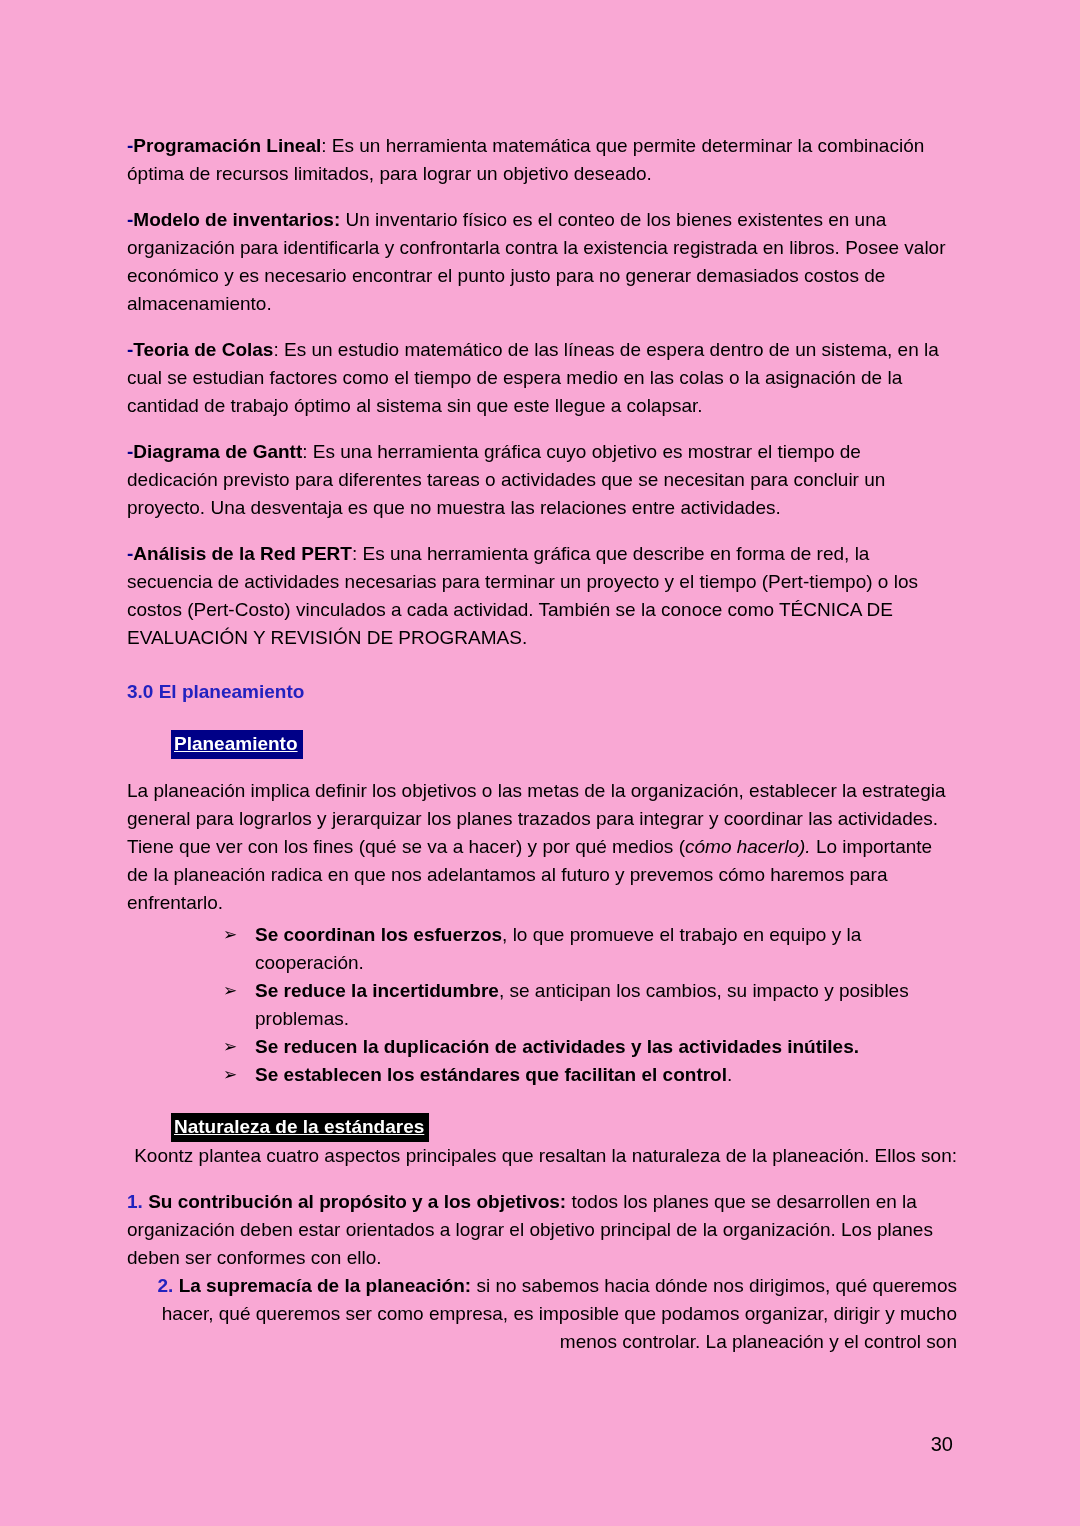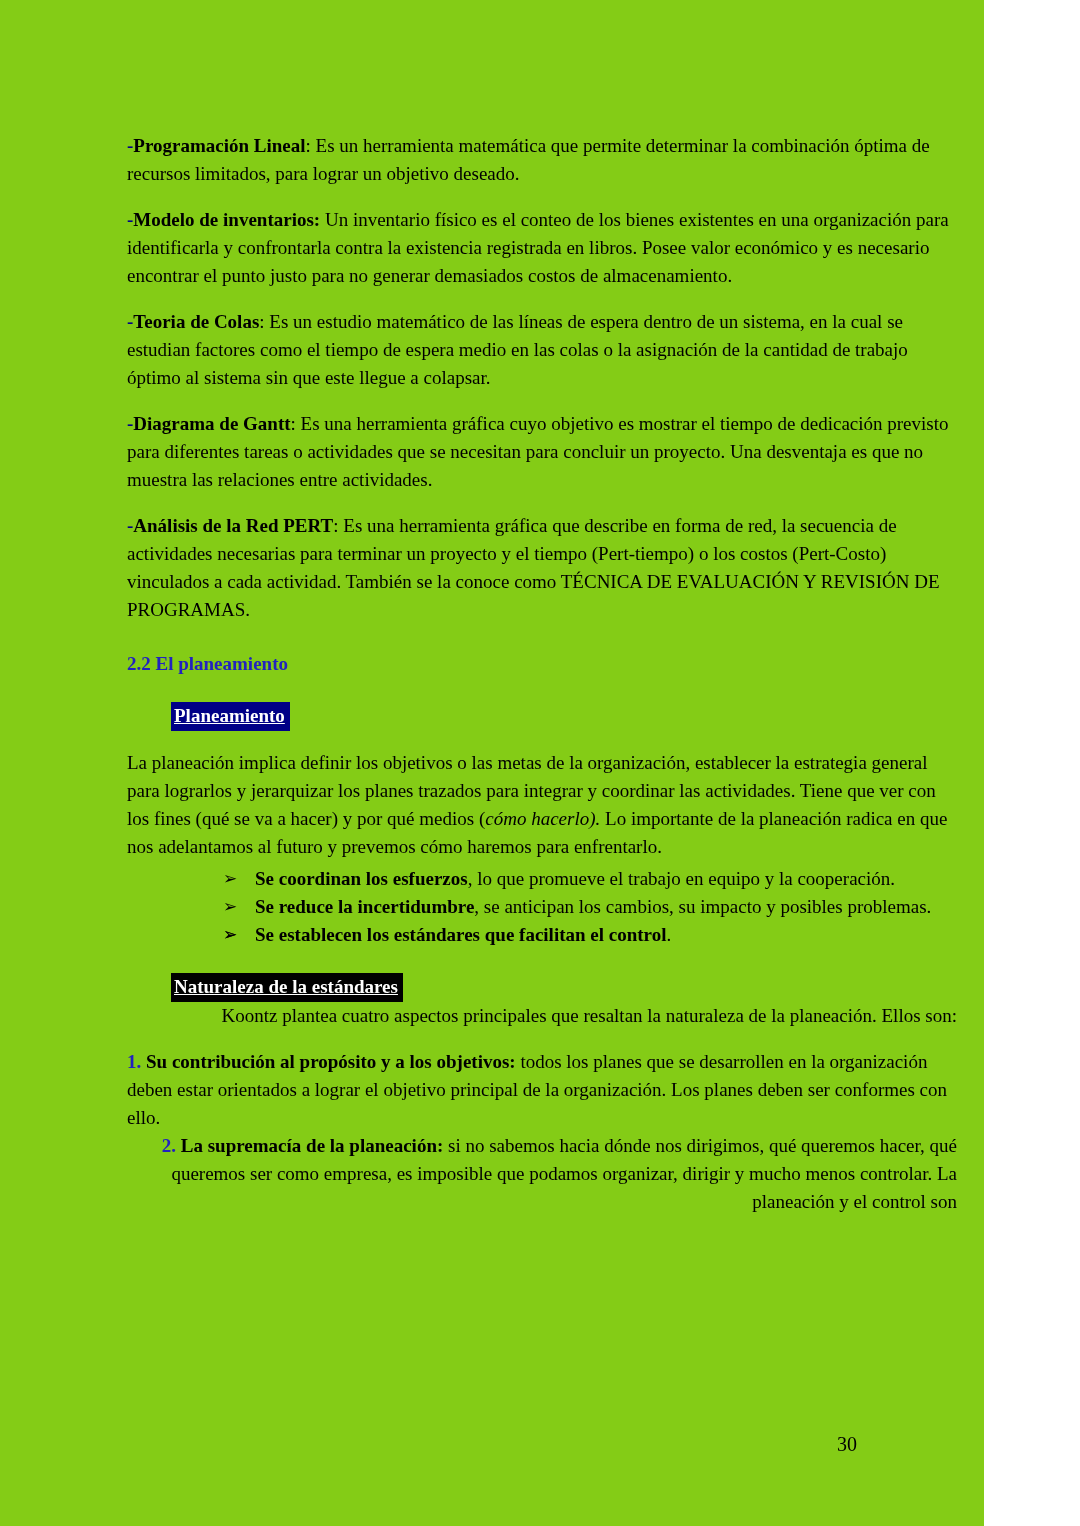--- a/index.html
+++ b/index.html
@@ -1,22 +1,22 @@
 <!DOCTYPE html>
 <html><head>
 <meta charset="utf-8">
 <style>
   html, body { margin: 0; padding: 0; background: #ffffff; }
   .page {
     position: relative;
-    width: 984px;
+    width: 1080px;
     height: 1526px;
-    background: #84cc16;
+    background: #f9a8d4;
     overflow: hidden;
-    font-family: Liberation Serif, serif;
+    font-family: Liberation Sans, sans-serif;
     color: #000000;
   }
   .content {
     position: absolute;
     left: 127px;
     top: 132px;
     width: 830px;
     font-size: 19px;
     line-height: 28px;
   }
@@ -48,27 +48,27 @@
 </head>
 <body>
 
 <div class="page">
   <div class="content">
       <p class="block b-para"><span style="font-weight: bold; color: rgb(0, 0, 139);">-</span><span style="font-weight: bold;">Programación Lineal</span><span>: Es un herramienta matemática que permite determinar la combinación óptima de recursos limitados, para lograr un objetivo deseado.</span></p>
       <p class="block b-para"><span style="font-weight: bold; color: rgb(0, 0, 139);">-</span><span style="font-weight: bold;">Modelo de inventarios:</span><span> Un inventario físico es el conteo de los bienes existentes en una organización para identificarla y confrontarla contra la existencia registrada en libros. Posee valor económico y es necesario encontrar el punto justo para no generar demasiados costos de almacenamiento.</span></p>
       <p class="block b-para"><span style="font-weight: bold; color: rgb(0, 0, 139);">-</span><span style="font-weight: bold;">Teoria de Colas</span><span>: Es un estudio matemático de las líneas de espera dentro de un sistema, en la cual se estudian factores como el tiempo de espera medio en las colas o la asignación de la cantidad de trabajo óptimo al sistema sin que este llegue a colapsar.</span></p>
       <p class="block b-para"><span style="font-weight: bold; color: rgb(0, 0, 139);">-</span><span style="font-weight: bold;">Diagrama de Gantt</span><span>: Es una herramienta gráfica cuyo objetivo es mostrar el tiempo de dedicación previsto para diferentes tareas o actividades que se necesitan para concluir un proyecto. Una desventaja es que no muestra las relaciones entre actividades.</span></p>
       <p class="block b-para"><span style="font-weight: bold; color: rgb(0, 0, 139);">-</span><span style="font-weight: bold;">Análisis de la Red PERT</span><span>: Es una herramienta gráfica que describe en forma de red, la secuencia de actividades necesarias para terminar un proyecto y el tiempo (Pert-tiempo) o los costos (Pert-Costo) vinculados a cada actividad. También se la conoce como TÉCNICA DE EVALUACIÓN Y REVISIÓN DE PROGRAMAS.</span></p>
-      <h2 class="block b-heading"><span style="font-weight: bold; color: rgb(34, 34, 191);">2.2 El planeamiento</span></h2>
+      <h2 class="block b-heading"><span style="font-weight: bold; color: rgb(34, 34, 191);">3.0 El planeamiento</span></h2>
       <p class="block b-label"><span class="highlight" style="background: rgb(0, 0, 135);"><span style="font-weight: bold;">Planeamiento</span></span></p>
       <p class="block b-para"><span>La planeación implica definir los objetivos o las metas de la organización, establecer la estrategia  general para lograrlos y jerarquizar los planes trazados para integrar y coordinar las actividades. Tiene que ver con los fines (qué se va a hacer) y por qué medios (</span><span style="font-style: italic;">cómo hacerlo).</span><span>  Lo importante de la planeación radica en que nos adelantamos al futuro y prevemos cómo haremos para enfrentarlo.</span></p>
       <ul class="blist block">
         <li><span class="bullet">➢</span><span style="font-weight: bold; text-align: center;">Se coordinan los esfuerzos</span><span>, lo que promueve el trabajo en equipo y la cooperación.</span></li>
         <li><span class="bullet">➢</span><span style="font-weight: bold;">Se reduce la incertidumbre</span><span>, se anticipan los cambios, su impacto y posibles problemas.</span></li>
-        <li><span class="bullet">➢</span></li>
+        <li><span class="bullet">➢</span><span style="font-weight: bold;">Se reducen la duplicación de actividades y las actividades inútiles.</span></li>
         <li><span class="bullet">➢</span><span style="font-weight: bold;">Se establecen los estándares que facilitan el control</span><span>.</span></li>
       </ul>
       <p class="block b-label"><span class="highlight" style="background: rgb(0, 0, 0);"><span style="font-weight: bold;">Naturaleza de la estándares</span></span></p>
       <p class="block b-para tight"><span>Koontz plantea cuatro aspectos principales que resaltan la naturaleza de la planeación. Ellos son:</span></p>
       <p class="block b-para"><span style="font-weight: bold; color: rgb(34, 34, 191);">1.</span><span style="font-weight: bold;"> Su contribución al propósito y a los objetivos:</span><span> todos los planes que se desarrollen en la  organización deben estar orientados a lograr el objetivo principal de la organización. Los  planes deben ser conformes con ello.</span></p>
       <p class="block b-para tight"><span style="font-weight: bold; color: rgb(34, 34, 191);">2.</span><span style="font-weight: bold;"> La supremacía de la planeación:</span><span> si no sabemos hacia dónde nos dirigimos, qué queremos hacer, qué queremos ser como empresa, es imposible que podamos organizar, dirigir y mucho menos controlar. La planeación y el control son</span></p>
     </div>
   <div class="page-number">30</div>
 </div>
 

